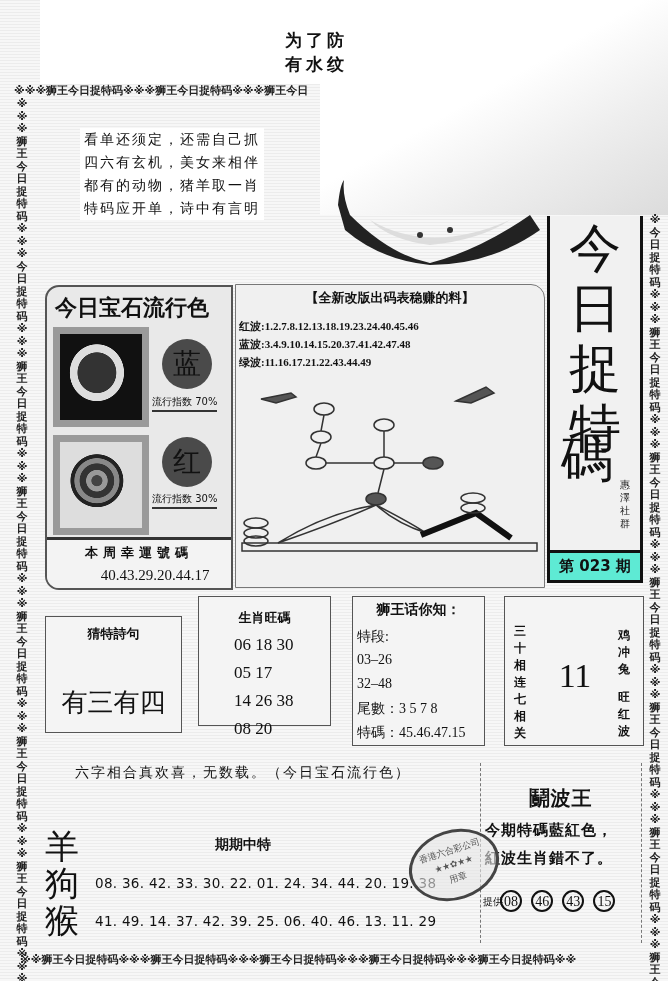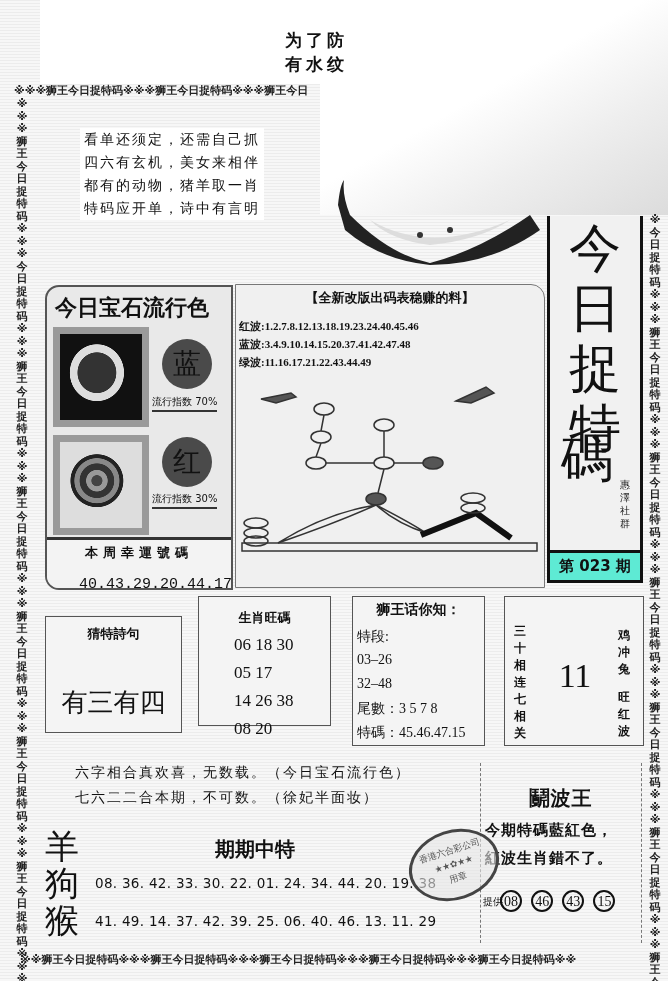--- a/index.html
+++ b/index.html
@@ -31,21 +31,21 @@
 
   
   .gem { left: 45px; top: 285px; width: 188px; height: 305px; border: 2px solid #555; border-radius: 14px 0 0 14px; background: #e9e9e9; overflow: hidden; }
   .gem-title { position: absolute; left: 8px; top: 6px; font-size: 22px; font-weight: bold; white-space: nowrap; }
   .gem-img { position: absolute; left: 6px; width: 96px; height: 100px; background: #9a9a9a; padding: 7px; }
   .gem-img .in { width: 100%; height: 100%; }
   .gem-circle { position: absolute; left: 115px; width: 50px; height: 50px; border-radius: 50%; background: #4a4a4a; color: #111; font-size: 28px; text-align: center; line-height: 50px; }
   .gem-index { position: absolute; left: 105px; font-family: "DejaVu Sans", sans-serif; font-size: 10px; border-bottom: 2px solid #333; white-space: nowrap; padding-bottom: 1px; }
   .gem-foot { position: absolute; left: 0; top: 250px; width: 100%; height: 55px; border-top: 3px solid #333; background: #f3f3f3; text-align: center; }
   .gem-foot .lbl { font-size: 13px; font-weight: bold; letter-spacing: 5px; margin-top: 4px; }
-  .gem-foot .nums { font-family: Liberation Mono, monospace; font-size: 15px; margin-top: 14px; padding-left: 32px; }
+  .gem-foot .nums { font-family: Liberation Serif, serif; font-size: 15px; margin-top: 5px; padding-left: 32px; }
 
   
   .wave { left: 235px; top: 284px; width: 310px; height: 304px; border: 1px solid #777; border-radius: 0 14px 0 0; background: #f0f0f0; }
   .wave-title { position: absolute; left: 0; top: 4px; width: 100%; text-align: center; font-size: 13px; font-weight: bold; }
   .wave-line { position: absolute; left: 3px; font-size: 11px; font-weight: bold; white-space: nowrap; font-family: Liberation Serif, serif; }
   .wave-pic { position: absolute; left: 0; top: 88px; width: 308px; height: 212px; }
 
   
   .box { border: 1px solid #555; background: #f4f4f4; }
   .b1 { left: 45px; top: 616px; width: 137px; height: 117px; }
@@ -57,21 +57,21 @@
   .zx { position: absolute; left: 35px; font-family: "Liberation Serif", serif; font-size: 17px; }
   .lion-line { position: absolute; left: 4px; font-family: "Liberation Serif", serif; font-size: 14px; white-space: nowrap; }
   .vert { position: absolute; font-family: "DejaVu Sans", sans-serif; font-size: 12px; font-weight: bold; width: 14px; line-height: 17px; text-align: center; }
   .eleven { position: absolute; left: 40px; top: 60px; width: 60px; text-align: center; font-family: "Liberation Serif", serif; font-size: 34px; }
 
   
   .verses { left: 75px; top: 760px; font-size: 14px; line-height: 25px; letter-spacing: 2px; white-space: nowrap; }
 
   
   .zodiac { left: 42px; top: 828px; width: 40px; font-family: "DejaVu Sans", sans-serif; font-size: 34px; line-height: 37px; text-align: center; }
-  .qq { left: 215px; top: 836px; font-family: "DejaVu Sans", sans-serif; font-size: 20px; font-weight: bold; }
+  .qq { left: 215px; top: 836px; font-family: "DejaVu Sans", sans-serif; font-size: 14px; font-weight: bold; }
   .qrow { left: 95px; font-family: "DejaVu Sans", sans-serif; font-size: 13.5px; white-space: nowrap; letter-spacing: 0.3px; }
 
   .stamp { left: 408px; top: 830px; width: 92px; height: 70px; border: 3px solid #444; border-radius: 50%; transform: rotate(-18deg); color: #555; font-size: 9px; text-align: center; padding-top: 10px; line-height: 14px; background: rgba(230,230,230,0.6); }
 
   .bobox { left: 480px; top: 763px; width: 162px; height: 180px; border-left: 1px dashed #777; border-right: 1px dashed #777; }
   .bo-title { position: absolute; left: 0; top: 22px; width: 100%; text-align: center; font-size: 20px; font-weight: bold; letter-spacing: 1px; }
   .bo-line { position: absolute; left: 4px; font-size: 15px; font-weight: bold; white-space: nowrap; letter-spacing: 1px; }
   .bo-nums { position: absolute; left: 2px; top: 127px; white-space: nowrap; }
   .ti { display: inline-block; width: 12px; font-size: 10px; line-height: 11px; vertical-align: middle; }
   .circ { display: inline-block; width: 22px; height: 22px; border: 2px solid #111; border-radius: 50%; text-align: center; font-family: "Liberation Serif", serif; font-size: 14px; line-height: 19px; margin-right: 4px; vertical-align: middle; }
@@ -194,21 +194,20 @@
 
 <div class="abs box b4">
   <div class="vert" style="left:8px; top:26px">三十相连七相关</div>
   <div class="eleven">11</div>
   <div class="vert" style="left:112px; top:30px">鸡冲兔</div>
   <div class="vert" style="left:112px; top:92px">旺红波</div>
 </div>
 
 <div class="abs verses">
   <div>六字相合真欢喜，无数载。（今日宝石流行色）</div>
-  <div>七六二二合本期，不可数。（徐妃半面妆）</div>
 </div>
 
 <div class="abs zodiac">
   <div>羊</div>
   <div>狗</div>
   <div>猴</div>
 </div>
 <div class="abs qq">期期中特</div>
 <div class="abs qrow" style="top:875px">08. 36. 42. 33. 30. 22. 01. 24. 34. 44. 20. 19. 38</div>
 <div class="abs qrow" style="top:913px">41. 49. 14. 37. 42. 39. 25. 06. 40. 46. 13. 11. 29</div>

